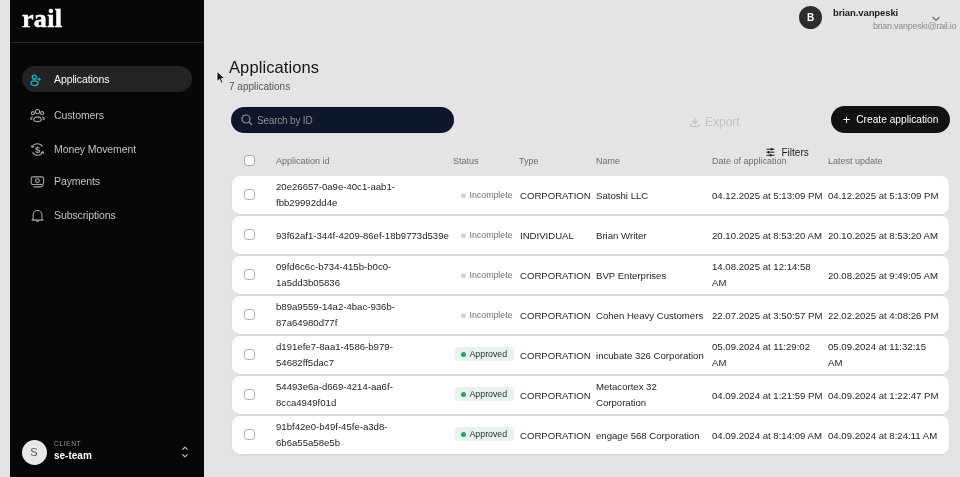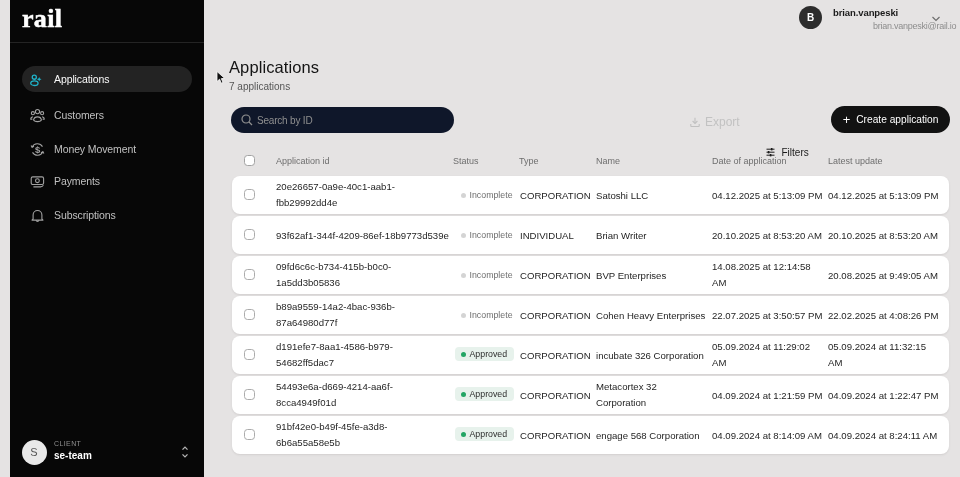--- a/index.html
+++ b/index.html
@@ -197,21 +197,21 @@
   <div class="cell c4 vc1">BVP Enterprises</div>
   <div class="cell c5 vc3">14.08.2025 at 12:14:58<br>AM</div>
   <div class="cell c6 vc1">20.08.2025 at 9:49:05 AM</div>
 </div>
 
 <div class="row" style="top:296px;">
   <div class="cb" style="top:12.5px;"></div>
   <div class="cell c1 vc2">b89a9559-14a2-4bac-936b-<br>87a64980d77f</div>
   <div class="status st-inc" style="top:14px;"><span class="dot"></span>Incomplete</div>
   <div class="cell c3 vc1">CORPORATION</div>
-  <div class="cell c4 vc1">Cohen Heavy Enterprises</div>
+  <div class="cell c4 vc1">Cohen Heavy Customers</div>
   <div class="cell c5 vc1">22.07.2025 at 3:50:57 PM</div>
   <div class="cell c6 vc1">22.02.2025 at 4:08:26 PM</div>
 </div>
 
 <div class="row" style="top:336px;">
   <div class="cb" style="top:12.5px;"></div>
   <div class="cell c1 vc2">d191efe7-8aa1-4586-b979-<br>54682ff5dac7</div>
   <div class="status st-app" style="top:11px;"><span class="dot"></span>Approved</div>
   <div class="cell c3 vc1">CORPORATION</div>
   <div class="cell c4 vc1">incubate 326 Corporation</div>

